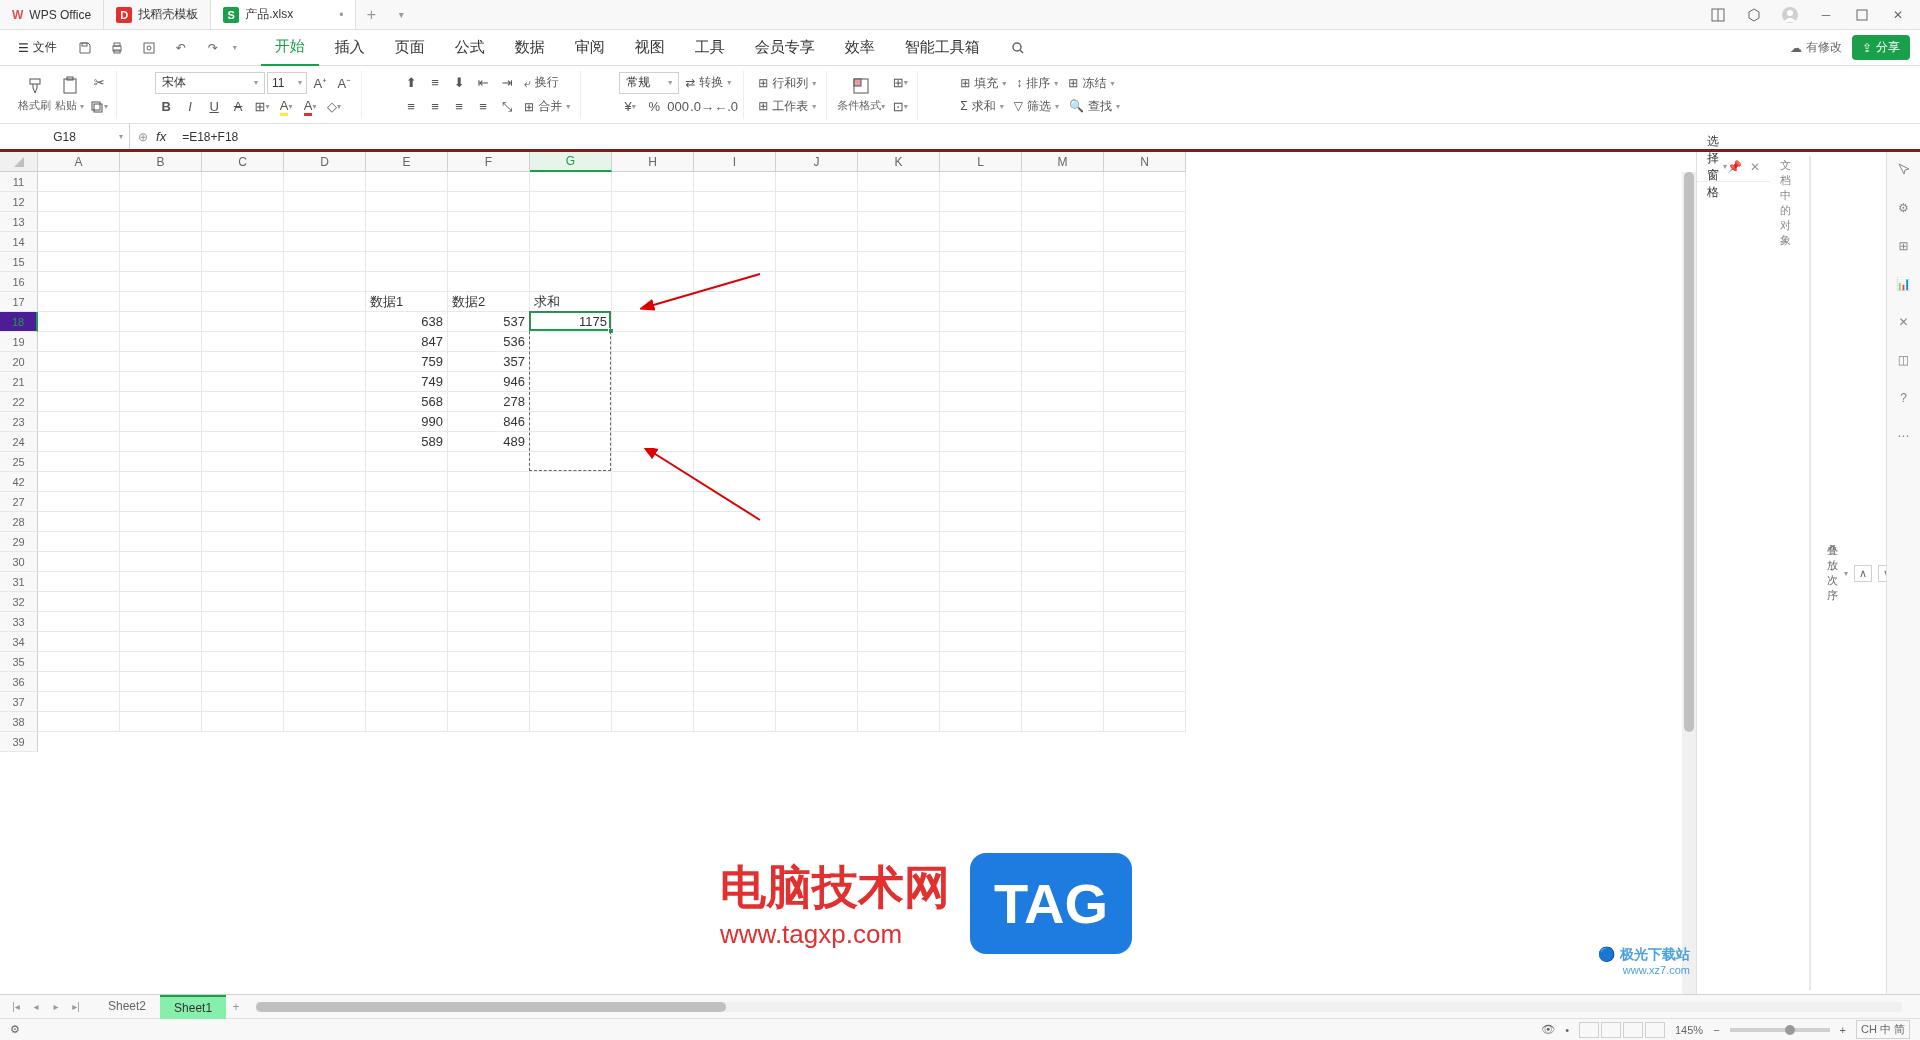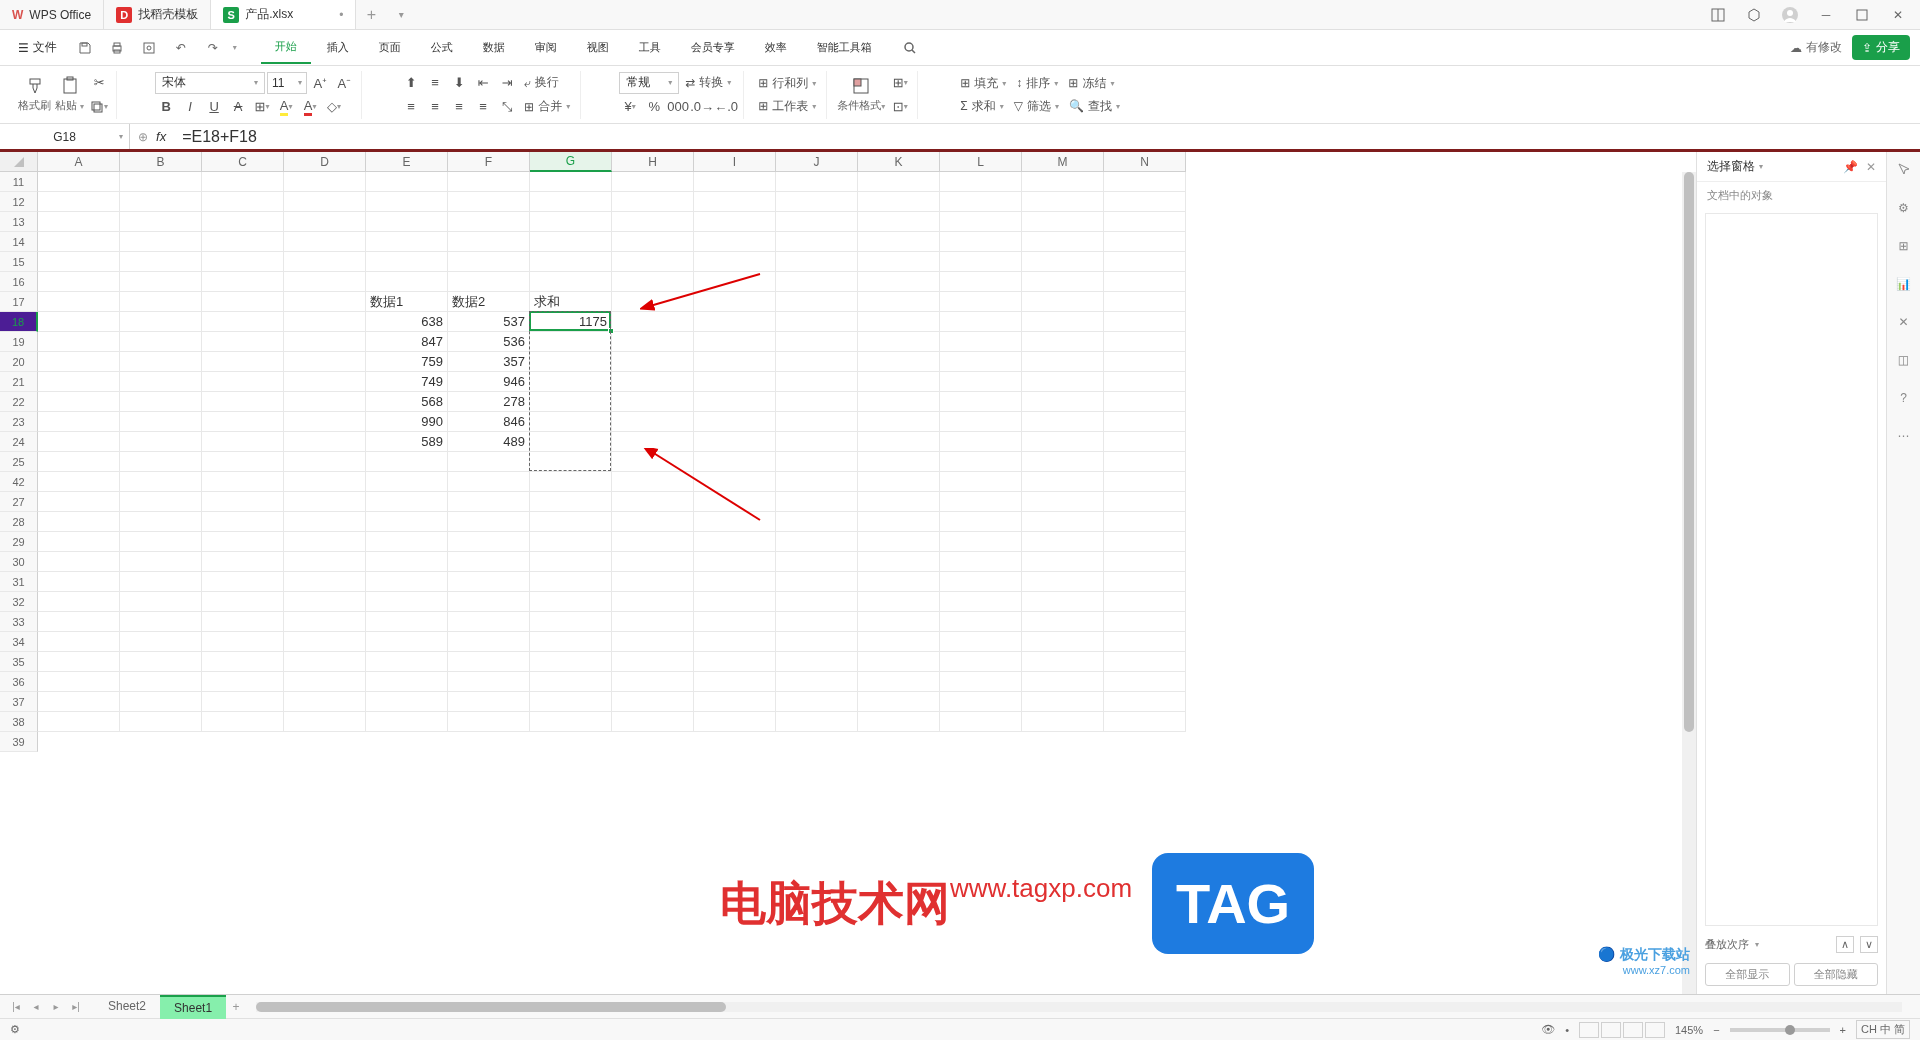--- a/index.html
+++ b/index.html
@@ -15,21 +15,21 @@
 .newtab { width: 30px; display: flex; align-items: center; justify-content: center; cursor: pointer; font-size: 16px; color: #999; }
 .titlebar-right { margin-left: auto; display: flex; align-items: center; gap: 16px; padding-right: 12px; }
 .titlebar-btn { width: 20px; height: 20px; display: flex; align-items: center; justify-content: center; color: #666; cursor: pointer; }
 
 
 .menubar { height: 36px; background: #fff; display: flex; align-items: center; padding: 0 10px; border-bottom: 1px solid #e0e0e0; gap: 4px; }
 .menu-left { display: flex; align-items: center; gap: 8px; }
 .file-menu { display: flex; align-items: center; gap: 4px; padding: 4px 8px; cursor: pointer; }
 .quick-btn { width: 24px; height: 24px; display: flex; align-items: center; justify-content: center; color: #666; cursor: pointer; }
 .menu-tabs { display: flex; align-items: center; margin-left: 20px; gap: 2px; }
-.menu-tab { padding: 8px 14px; cursor: pointer; font-size: 11px; text-align: center; }
+.menu-tab { padding: 8px 14px; cursor: pointer; font-size: 15px; text-align: center; }
 .menu-tab.active { color: #1a9f4a; border-bottom: 2px solid #1a9f4a; }
 .menubar-right { margin-left: auto; display: flex; align-items: center; gap: 10px; }
 .changes-ind { display: flex; align-items: center; gap: 4px; color: #666; font-size: 12px; }
 .share-btn { background: #1a9f4a; color: #fff; padding: 4px 10px; border-radius: 4px; cursor: pointer; font-size: 12px; display: flex; align-items: center; gap: 4px; }
 
 
 .ribbon { height: 58px; background: #fff; display: flex; align-items: center; padding: 4px 12px; border-bottom: 1px solid #e0e0e0; gap: 4px; }
 .ribbon-group { display: flex; align-items: center; gap: 4px; padding: 0 6px; border-right: 1px solid #eee; height: 48px; }
 .ribbon-group:last-child { border-right: none; }
 .ribbon-col { display: flex; flex-direction: column; align-items: center; gap: 2px; font-size: 11px; color: #666; cursor: pointer; }
@@ -41,21 +41,21 @@
 .dd-arrow { font-size: 8px; color: #999; }
 .ribbon-label-btn { display: flex; align-items: center; gap: 4px; font-size: 12px; color: #555; cursor: pointer; padding: 2px 4px; }
 
 
 .formula-bar { height: 28px; background: #fff; display: flex; align-items: center; border-bottom: 3px solid #7f1d1d; justify-content: center; }
 .name-box { width: 130px; height: 100%; border-right: 1px solid #d0d0d0; display: flex; align-items: center; justify-content: center; font-size: 12px; position: relative; }
 .name-box-text { flex: 1; text-align: center; }
 .name-box-dd { position: absolute; right: 6px; font-size: 8px; color: #999; }
 .fx-btns { display: flex; align-items: center; padding: 0 8px; gap: 8px; }
 .fx-label { font-style: italic; font-size: 13px; }
-.formula-input { flex: 1; padding: 0 8px; font-size: 16px; }
+.formula-input { flex: 1; padding: 0 8px; font-size: 12px; }
 
 
 .main { display: flex; height: calc(100% - 30px - 36px - 58px - 28px - 24px - 22px); }
 .grid-area { flex: 1; background: #fff; position: relative; overflow: hidden; }
 .corner { position: absolute; left: 0; top: 0; width: 38px; height: 20px; background: #f0f0f0; border-right: 1px solid #d0d0d0; border-bottom: 1px solid #d0d0d0; display: flex; align-items: center; justify-content: center; }
 .col-headers { position: absolute; left: 38px; top: 0; height: 20px; display: flex; }
 .col-h { width: 82px; border-right: 1px solid #d0d0d0; border-bottom: 1px solid #d0d0d0; background: #f8f8f8; display: flex; align-items: center; justify-content: center; font-size: 12px; color: #666; }
 .col-h.active { background: #e6f4ea; color: #1a9f4a; border-bottom: 2px solid #1a9f4a; }
 .row-headers { position: absolute; left: 0; top: 20px; width: 38px; }
 .row-h { height: 20px; border-right: 1px solid #d0d0d0; border-bottom: 1px solid #e8e8e8; background: #f8f8f8; display: flex; align-items: center; justify-content: center; font-size: 11px; color: #666; }
@@ -68,21 +68,21 @@
 .active-cell { position: absolute; border: 2px solid #1a9f4a; pointer-events: none; }
 .fill-handle { position: absolute; width: 6px; height: 6px; background: #1a9f4a; border: 1px solid #fff; }
 .copy-range { position: absolute; border: 1.5px dashed #666; pointer-events: none; }
 .vscroll { position: absolute; right: 0; top: 20px; width: 14px; bottom: 0; background: #f0f0f0; }
 .vscroll-thumb { position: absolute; left: 2px; right: 2px; top: 0; height: 560px; background: #c0c0c0; border-radius: 5px; }
 
 
 .arrow-svg { position: absolute; pointer-events: none; }
 
 
-.right-panel { width: 190px; background: #fff; border-left: 1px solid #e0e0e0; display: flex; flex-direction: column; }
+.right-panel { width: 190px; background: #fff; border-left: 1px solid #e0e0e0; display: flex; flex-direction: row; }
 .panel-header { height: 30px; display: flex; align-items: center; padding: 0 10px; border-bottom: 1px solid #eee; font-size: 12px; }
 .panel-header-right { margin-left: auto; display: flex; gap: 8px; }
 .panel-sub { padding: 6px 10px; font-size: 11px; color: #888; }
 .panel-body { flex: 1; margin: 4px 8px; border: 1px solid #e8e8e8; background: #fff; }
 .panel-footer { padding: 6px 8px; display: flex; align-items: center; gap: 6px; font-size: 11px; color: #666; }
 .panel-footer-btns { display: flex; gap: 4px; margin-top: 4px; padding: 0 8px 8px; }
 .pf-btn { flex: 1; border: 1px solid #d0d0d0; padding: 3px; text-align: center; font-size: 11px; color: #888; border-radius: 3px; }
 
 
 .right-sidebar { width: 34px; background: #f8f8f8; border-left: 1px solid #e0e0e0; display: flex; flex-direction: column; align-items: center; padding-top: 8px; gap: 18px; }
@@ -102,21 +102,21 @@
 
 .status-bar { height: 22px; background: #f8f8f8; display: flex; align-items: center; border-top: 1px solid #e0e0e0; padding: 0 10px; font-size: 11px; color: #666; }
 .status-right { margin-left: auto; display: flex; align-items: center; gap: 10px; }
 .view-btns { display: flex; gap: 2px; }
 .view-btn { width: 20px; height: 16px; border: 1px solid #d0d0d0; cursor: pointer; }
 .zoom-slider { width: 100px; height: 4px; background: #d0d0d0; position: relative; }
 .zoom-thumb { position: absolute; left: 55%; top: -3px; width: 10px; height: 10px; background: #999; border-radius: 50%; }
 
 
 .watermark { position: absolute; bottom: 40px; left: 720px; display: flex; align-items: center; gap: 20px; pointer-events: none; }
-.wm-text { display: flex; flex-direction: row; }
+.wm-text { display: flex; flex-direction: column; }
 .wm-cn { font-size: 46px; font-weight: bold; color: #e03030; }
 .wm-url { font-size: 26px; color: #e03030; }
 .wm-tag { background: #1e7be0; color: #fff; font-size: 56px; font-weight: bold; padding: 18px 24px; border-radius: 16px; }
 .corner-logo { position: absolute; right: 6px; bottom: 18px; font-size: 11px; color: #4aa0e0; display: flex; flex-direction: column; align-items: flex-end; }
 
 svg { display: block; }
 </style>
 </head>
 <body>
 

